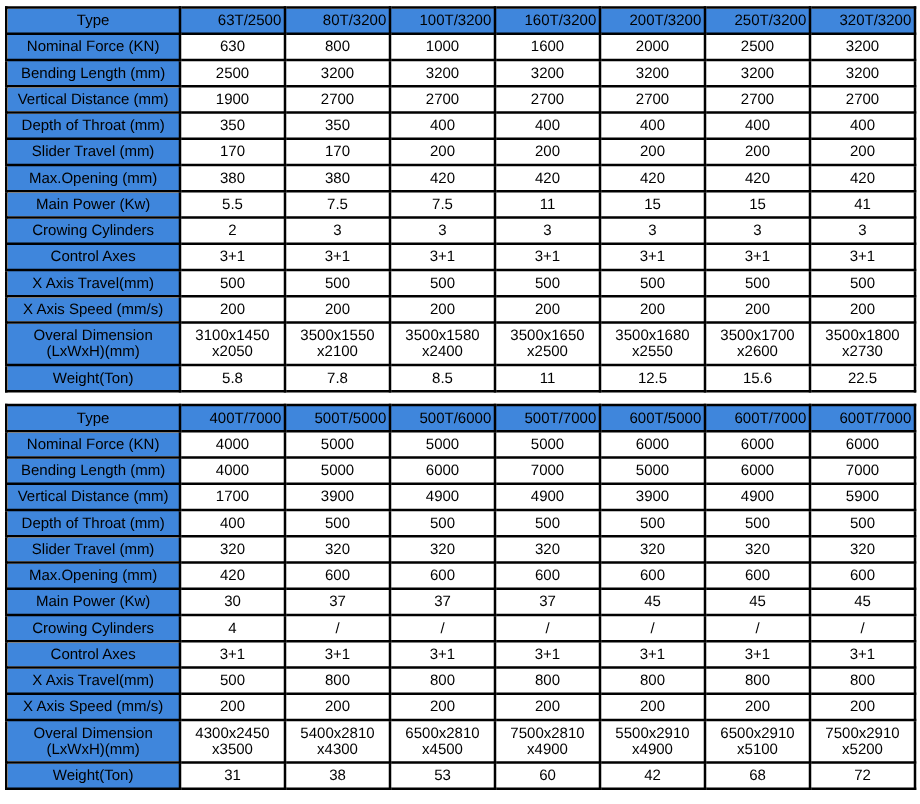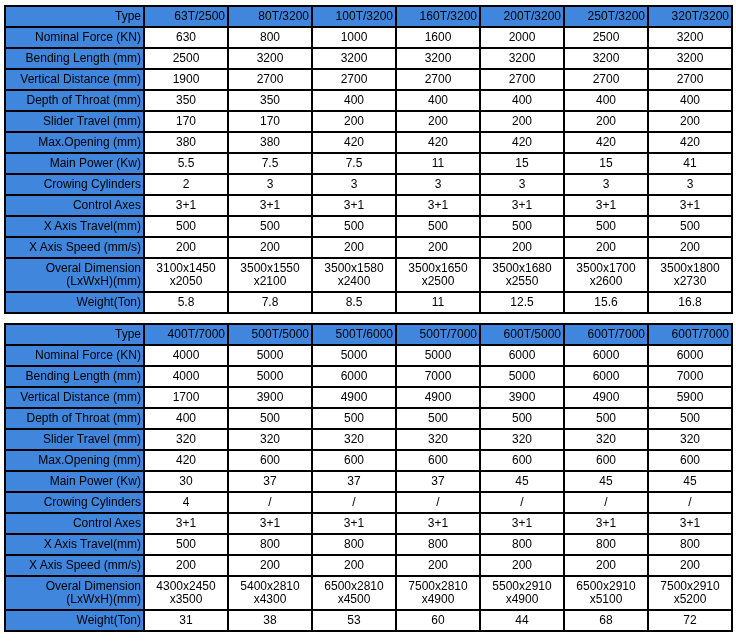--- a/index.html
+++ b/index.html
@@ -25,21 +25,21 @@
     font-weight: 400;
     color: var(--text, #000000);
     white-space: pre-line;
     overflow: hidden;
     vertical-align: middle;
   }
   .col-label { width: 139px; }
   .col-data  { width: 84px; }
   .label-cell {
     background: var(--blue, #3F86DC);
-    text-align: right;
+    text-align: center;
     padding-left: 5px;
   }
   .head-cell {
     background: var(--blue, #3F86DC);
     text-align: right;
   }
   .value-cell {
     background: #ffffff;
     text-align: center;
   }
@@ -202,21 +202,21 @@
 x2730</td>
           </tr>
           <tr>
             <th class="label-cell">Weight(Ton)</th>
             <td class="value-cell">5.8</td>
             <td class="value-cell">7.8</td>
             <td class="value-cell">8.5</td>
             <td class="value-cell">11</td>
             <td class="value-cell">12.5</td>
             <td class="value-cell">15.6</td>
-            <td class="value-cell">16.8</td>
+            <td class="value-cell">22.5</td>
           </tr>
         </tbody>
       </table>
     </div>
   <div class="table-region">
       <table class="spec-table">
         <colgroup>
           <col class="col-label">
           <col class="col-data">
           <col class="col-data">
@@ -366,20 +366,20 @@
 x5100</td>
             <td class="value-cell">7500x2910
 x5200</td>
           </tr>
           <tr>
             <th class="label-cell">Weight(Ton)</th>
             <td class="value-cell">31</td>
             <td class="value-cell">38</td>
             <td class="value-cell">53</td>
             <td class="value-cell">60</td>
-            <td class="value-cell">44</td>
+            <td class="value-cell">42</td>
             <td class="value-cell">68</td>
             <td class="value-cell">72</td>
           </tr>
         </tbody>
       </table>
     </div>
 </div>
 
 </body></html>

